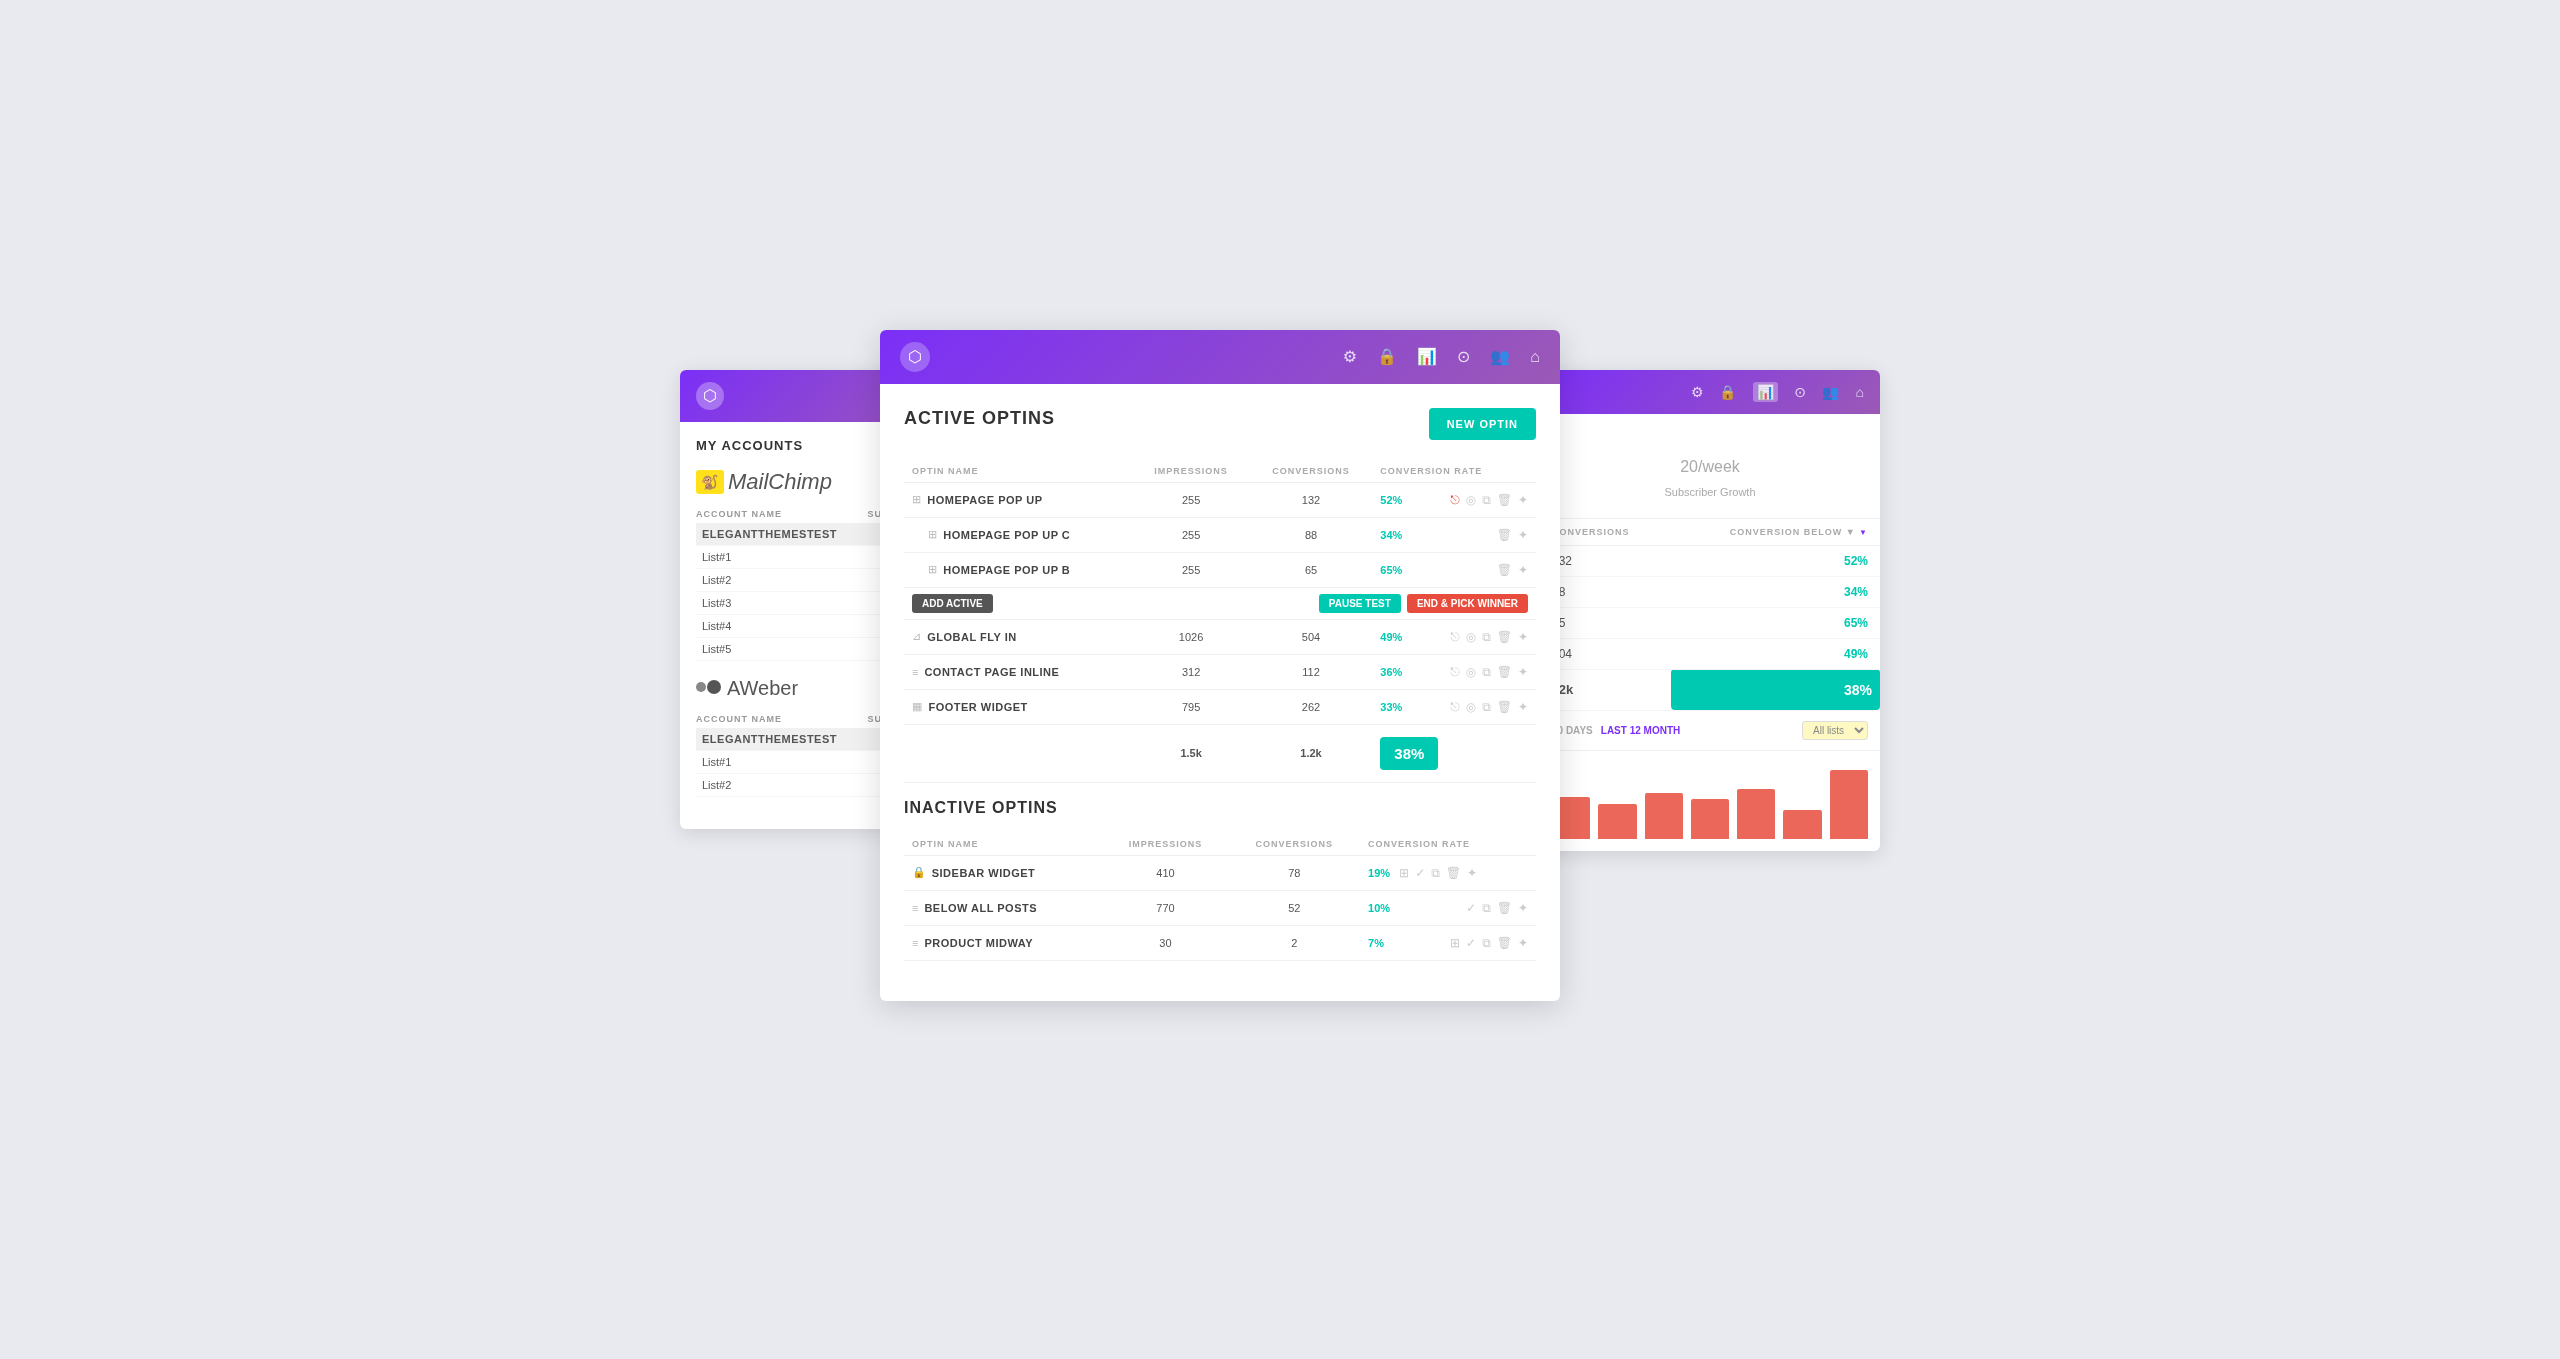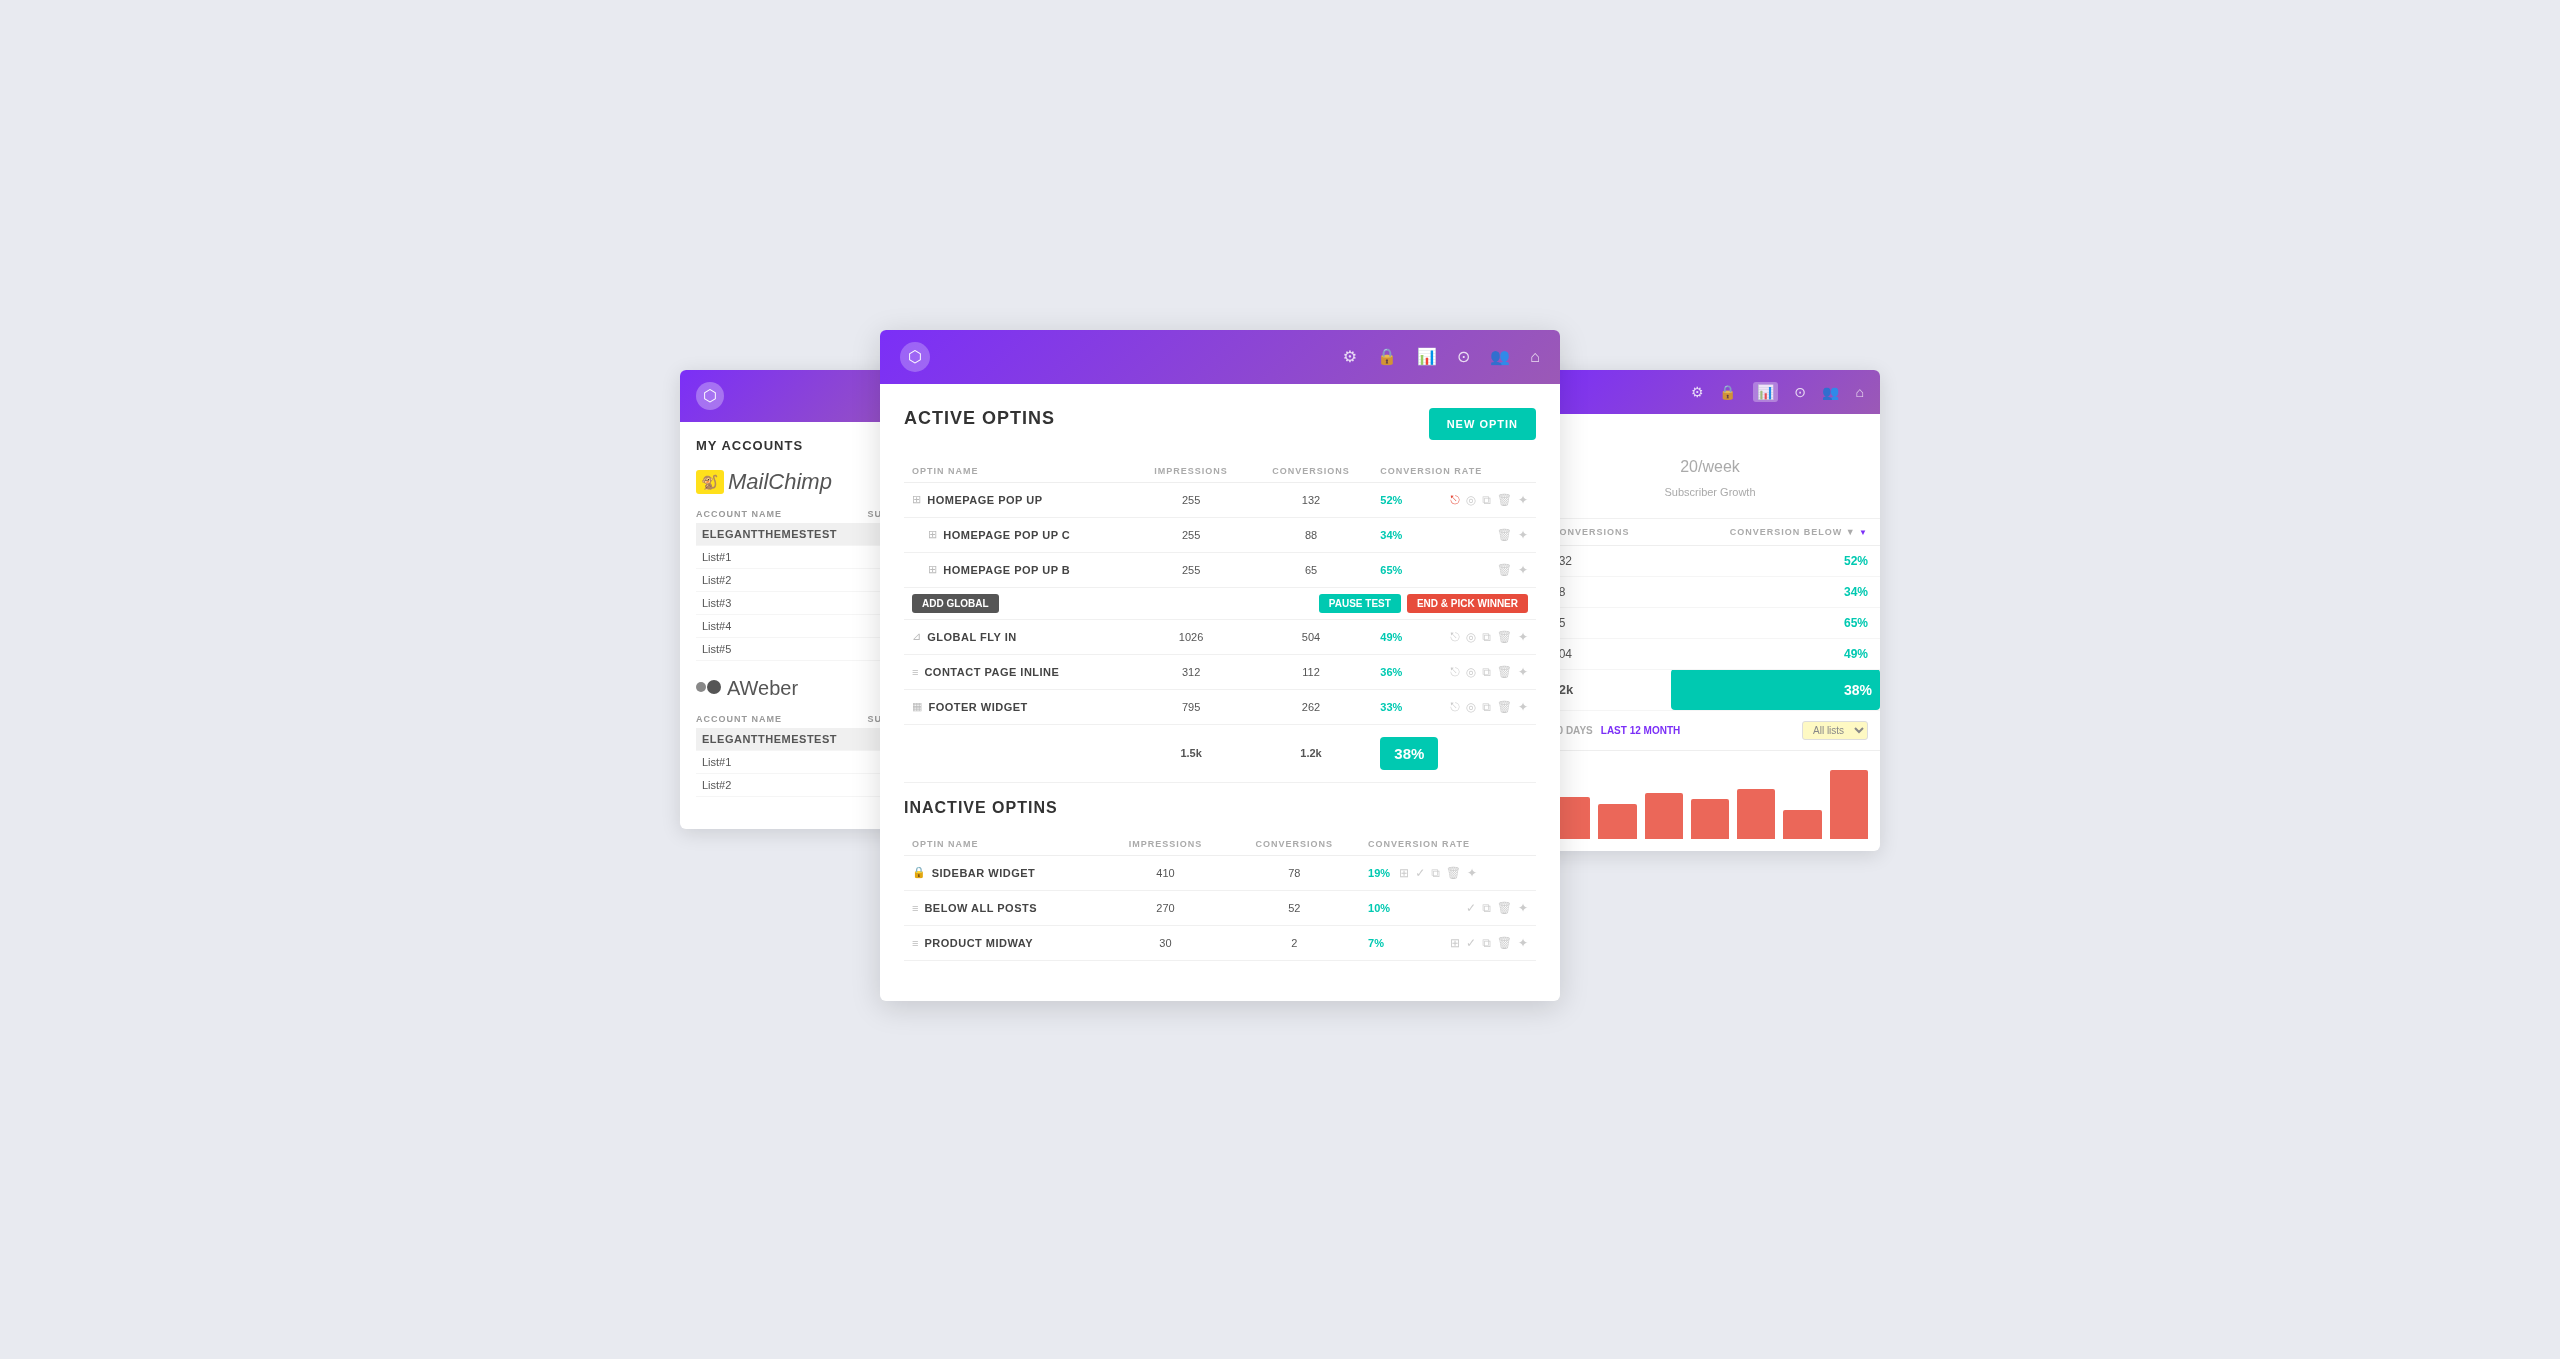--- a/index.html
+++ b/index.html
@@ -554,21 +554,21 @@
                 <div class="row-icons">
                   <span class="row-icon">🗑</span>
                   <span class="row-icon">✦</span>
                 </div>
               </div>
             </td>
           </tr>
 
           <tr class="variant-row">
             <td>
-              <button class="btn-add-variant">ADD GLOBAL</button>
+              <button class="btn-add-variant">ADD ACTIVE</button>
             </td>
             <td colspan="3">
               <div class="variant-actions">
                 <button class="btn-pause-test">PAUSE TEST</button>
                 <button class="btn-end-pick">END &amp; PICK WINNER</button>
               </div>
             </td>
           </tr>
 
           <tr>
@@ -685,21 +685,21 @@
                 </div>
               </td>
             </tr>
             <tr>
               <td>
                 <span style="display:flex;align-items:center;gap:6px;">
                   <span class="optin-type-icon">≡</span>
                   <span style="font-weight:700;font-size:11px;color:#444;letter-spacing:0.5px;">BELOW ALL POSTS</span>
                 </span>
               </td>
-              <td class="center">270</td>
+              <td class="center">770</td>
               <td class="center">52</td>
               <td>
                 <div style="display:flex;align-items:center;justify-content:space-between;">
                   <span class="conv-rate">10%</span>
                   <div class="row-icons">
                     <span class="row-icon">✓</span>
                     <span class="row-icon">⧉</span>
                     <span class="row-icon">🗑</span>
                     <span class="row-icon">✦</span>
                   </div>

